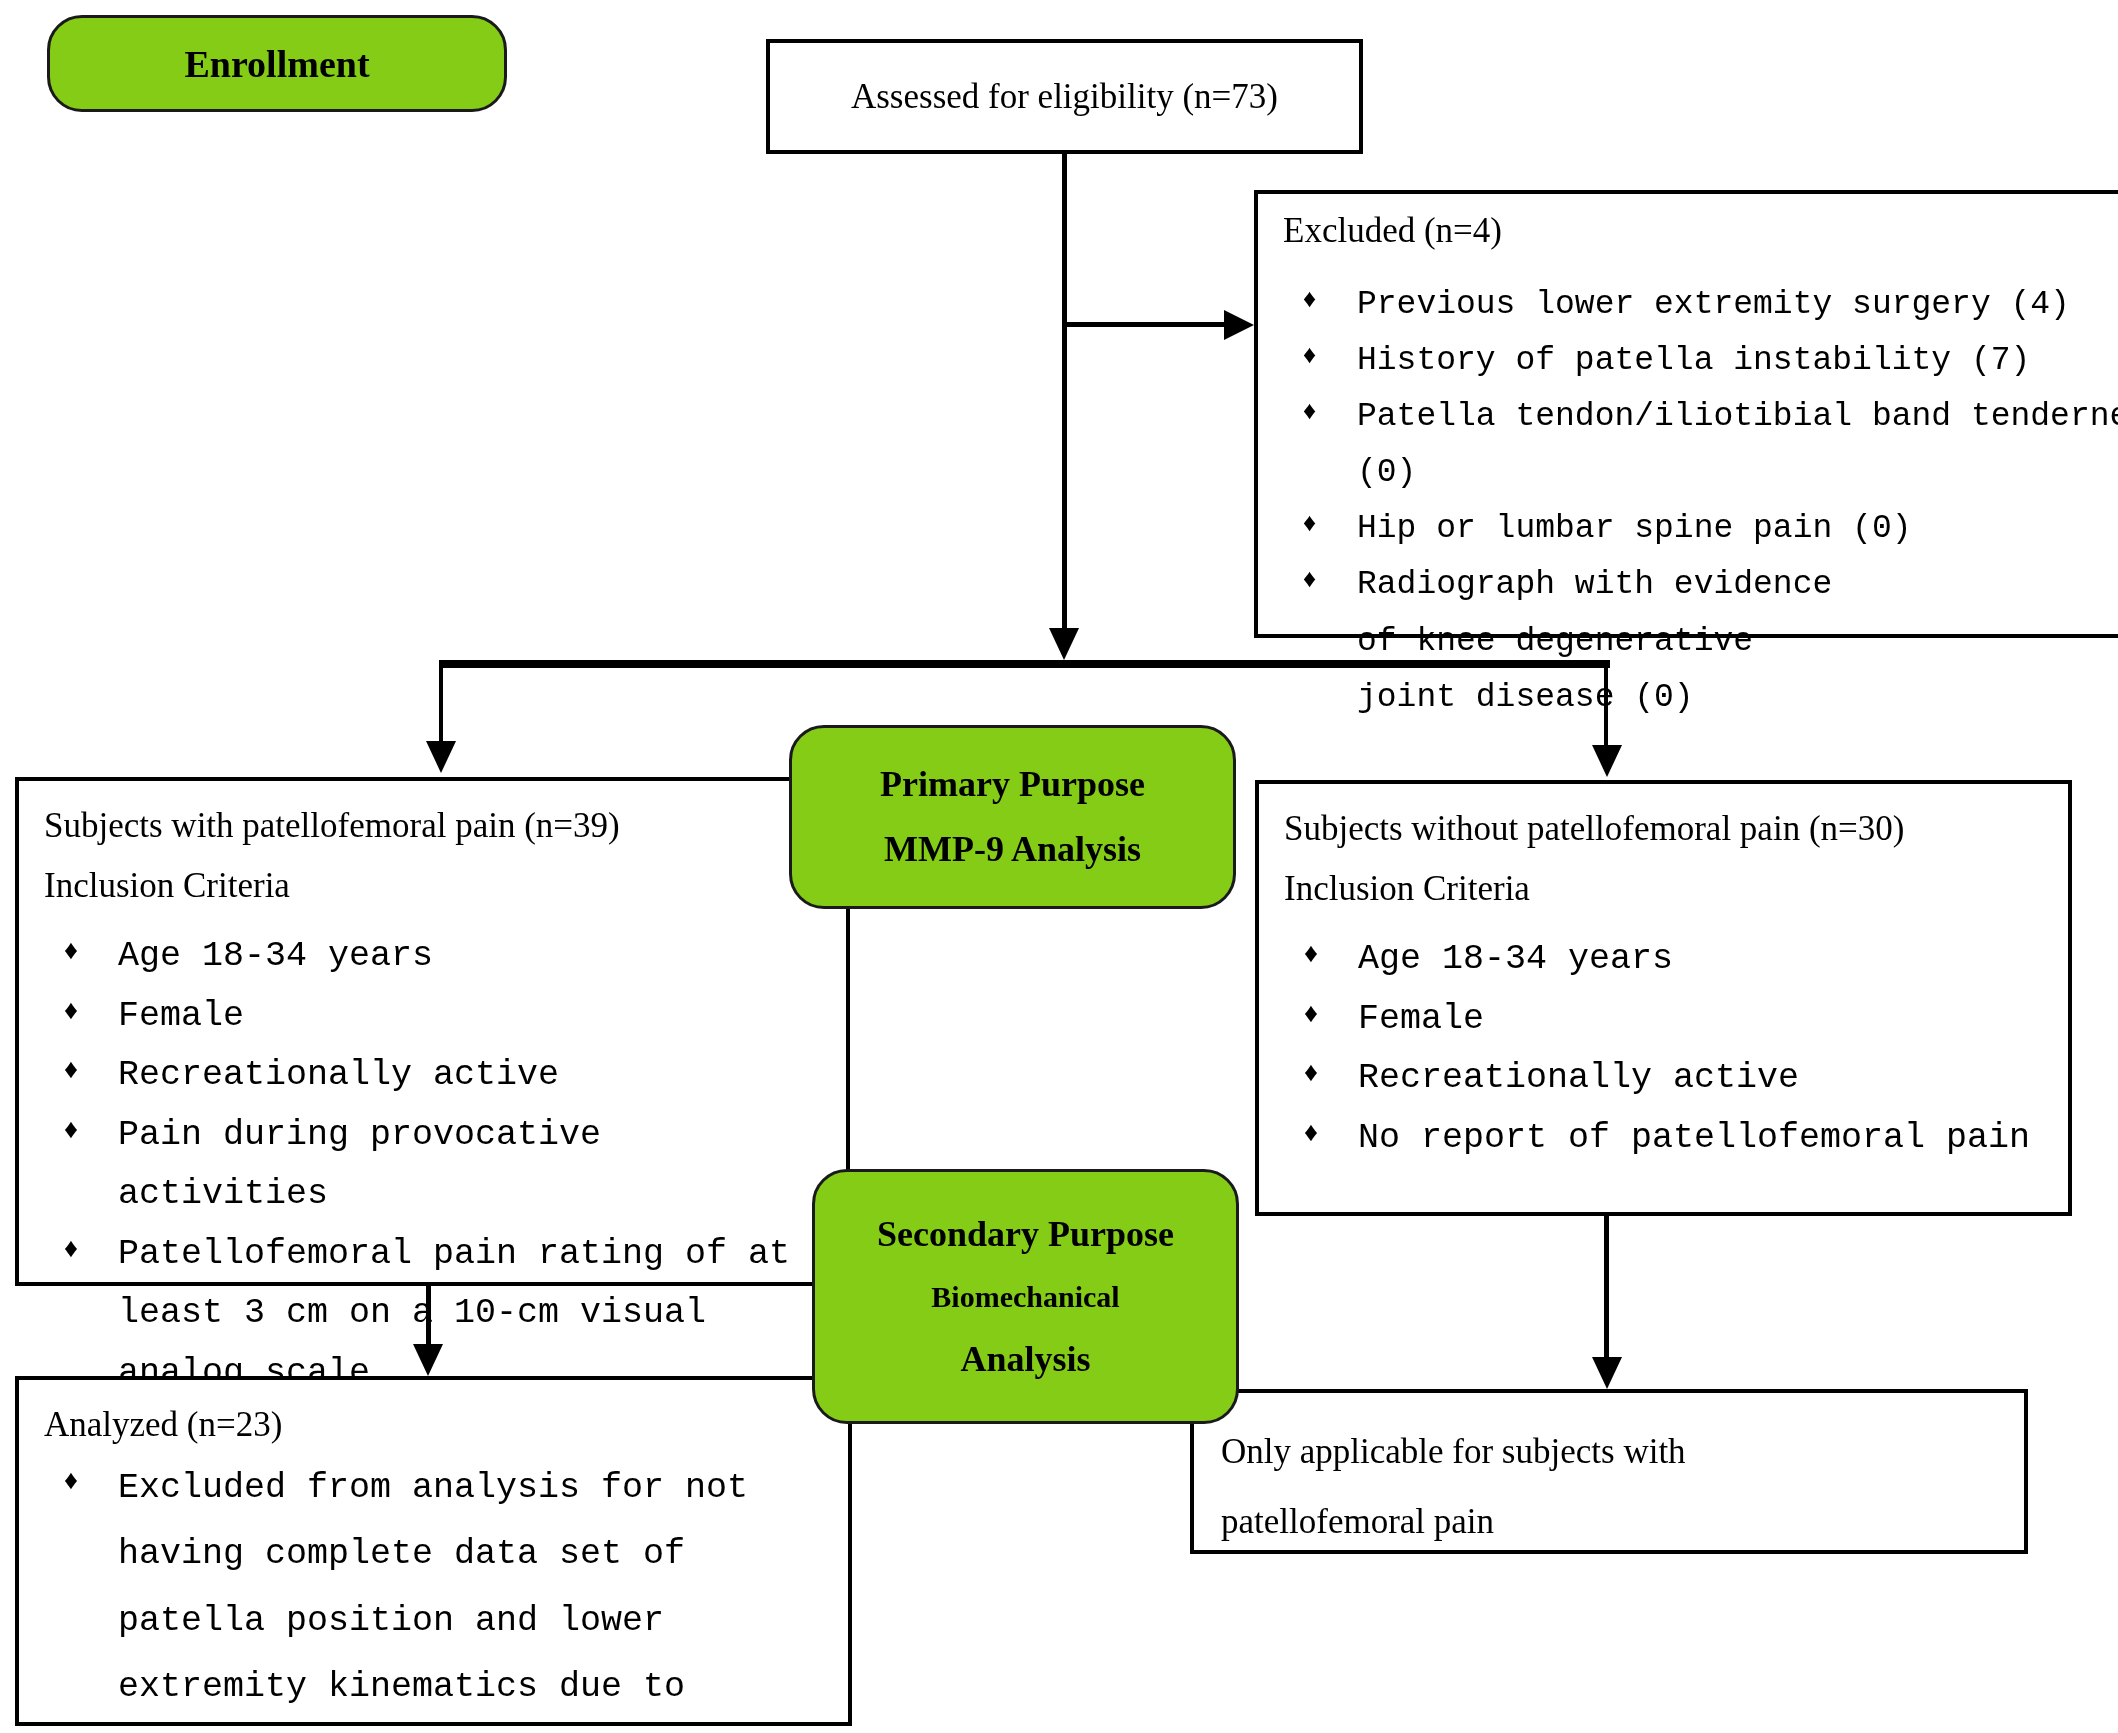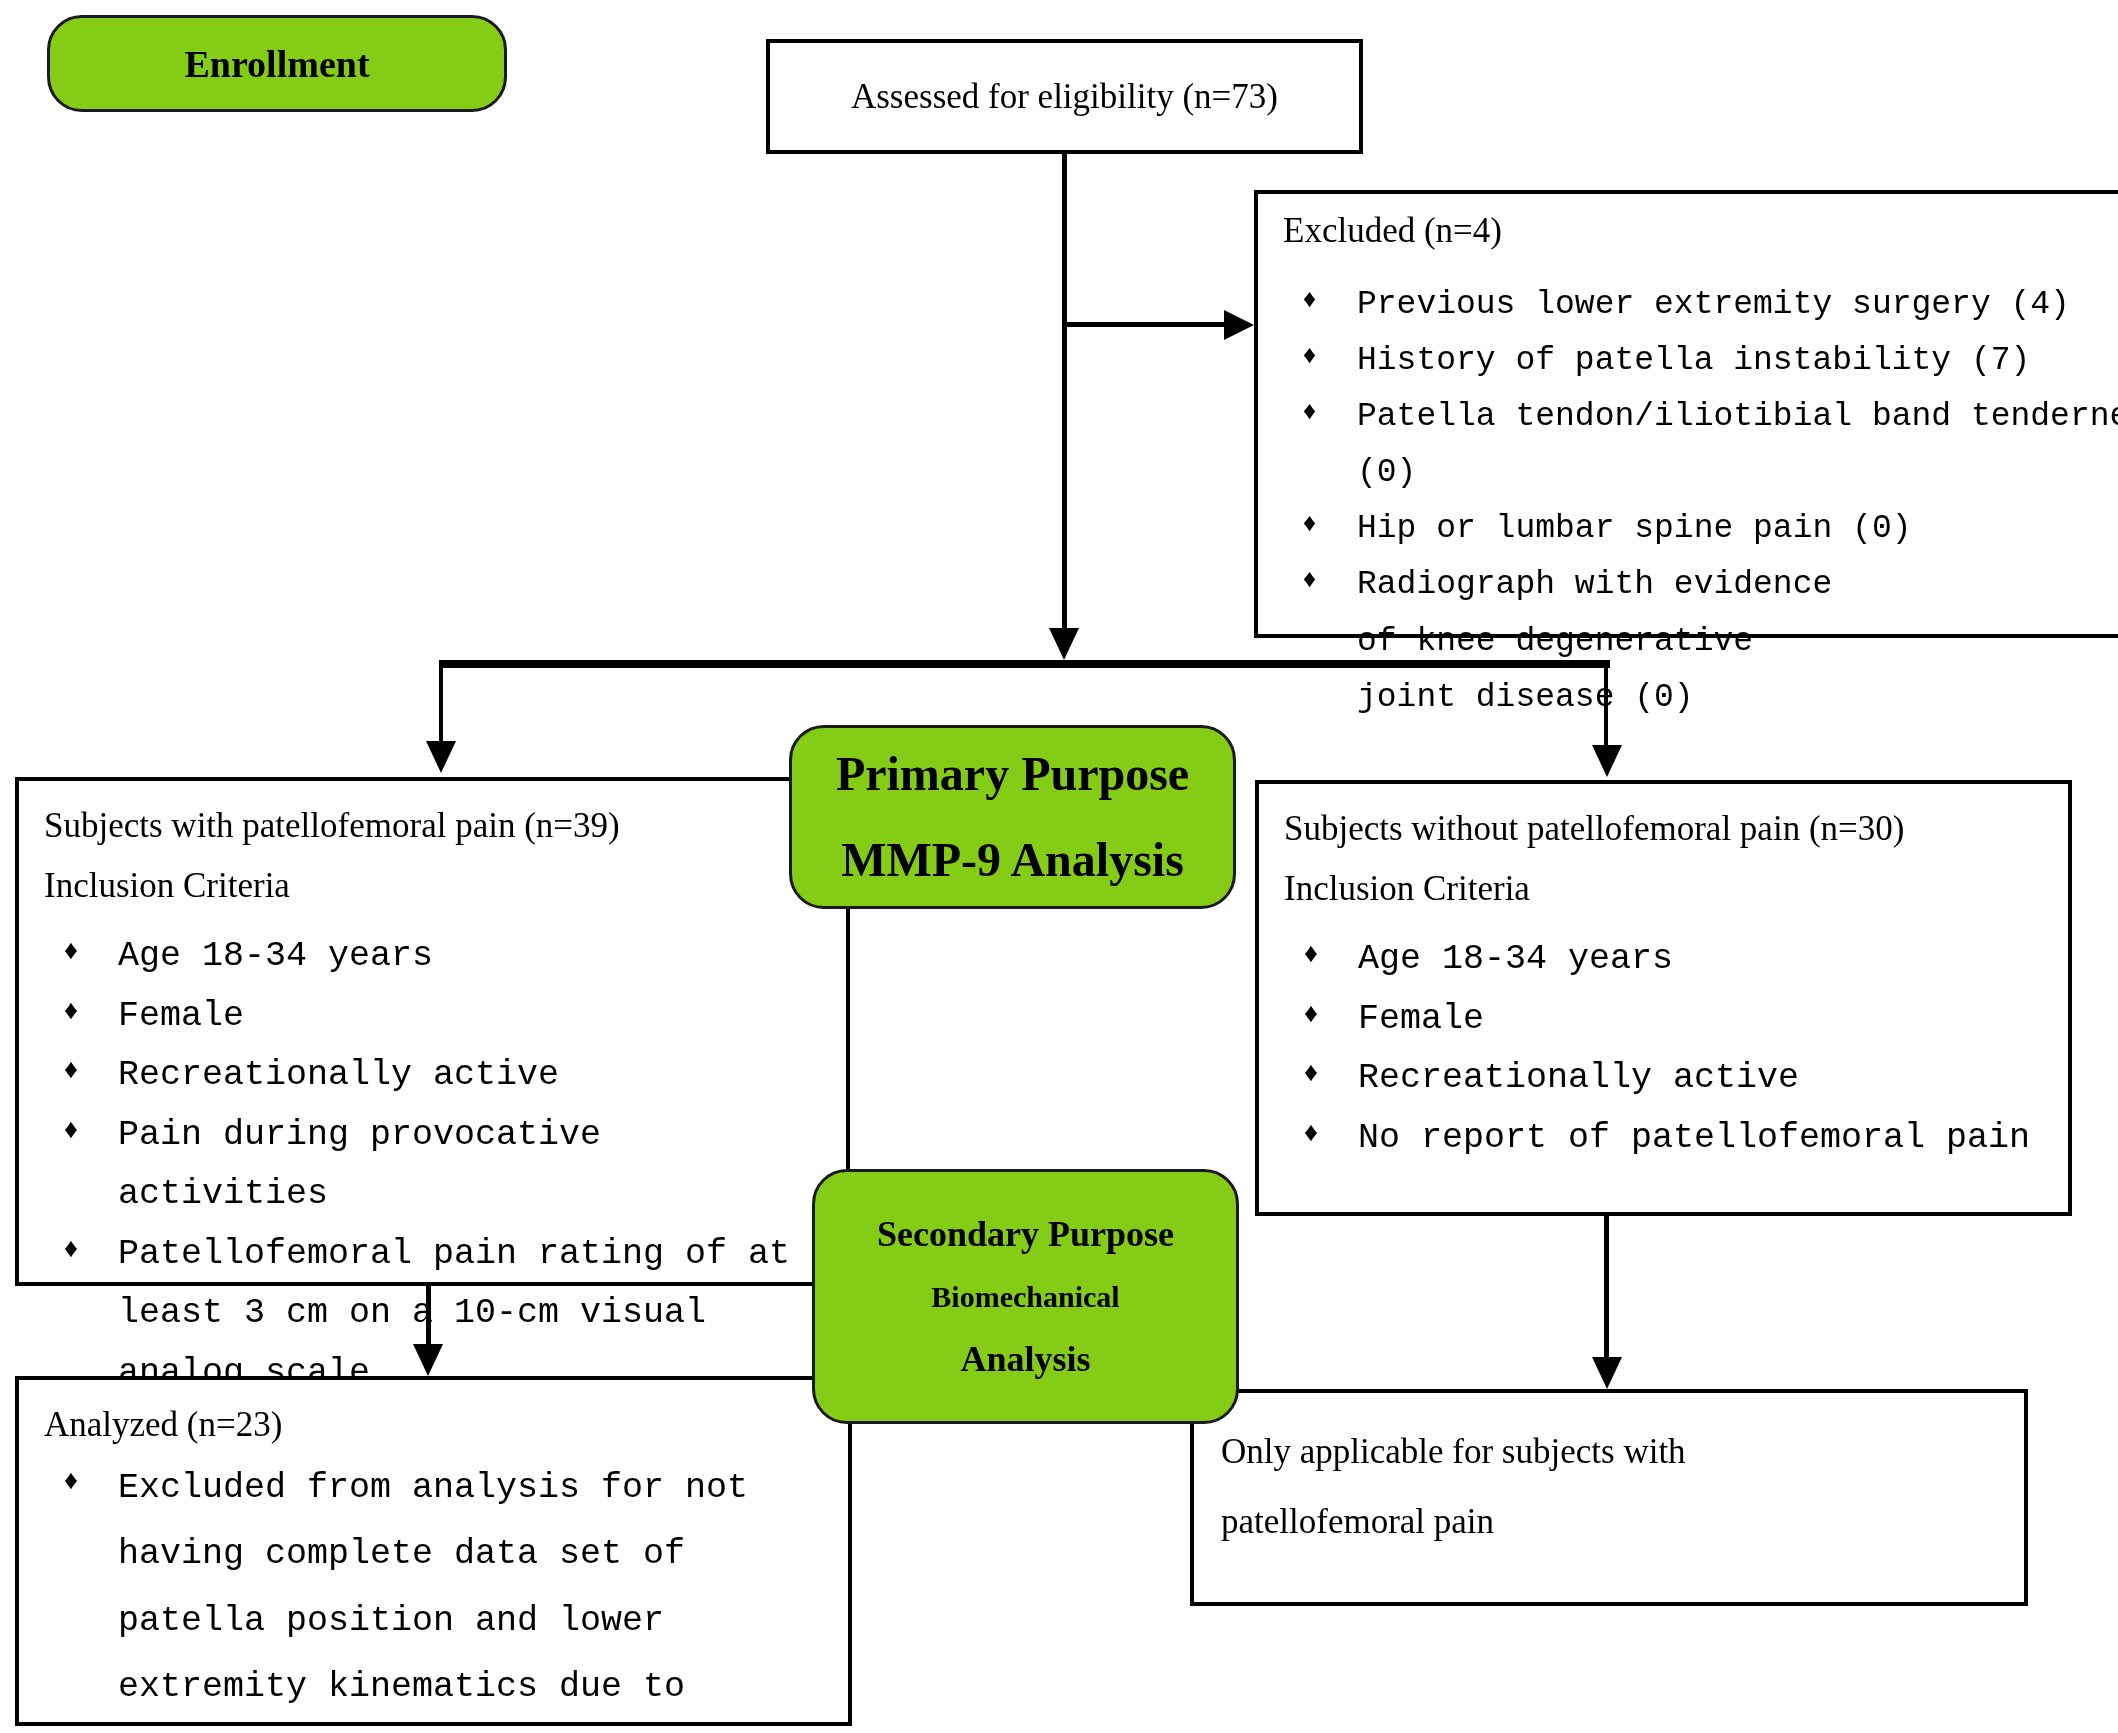--- a/index.html
+++ b/index.html
@@ -193,21 +193,21 @@
           <span class="item-text">Recreationally active</span>
         </li>
 
         <li>
           <span class="bullet">♦</span>
           <span class="item-text">No report of patellofemoral pain</span>
         </li>
       </ul>
   </div>
 
-  <div class="box-blue" style="left:789px; top:725px; width:447px; height:184px; font-size:48px; line-height:1.8;">
+  <div class="box-blue" style="left:789px; top:725px; width:447px; height:184px; font-size:36px; line-height:1.8;">
     <span>Primary Purpose</span>
     <span>MMP-9 Analysis</span>
   </div>
 
   <div class="box-blue" style="left:812px; top:1169px; width:427px; height:255px; font-size:36px; line-height:1.9;">
     <span>Secondary Purpose</span>
     <span style="font-size:30px;">Biomechanical</span>
     <span>Analysis</span>
   </div>
 
@@ -215,18 +215,18 @@
     <div class="box-title">Analyzed (n=23)</div>
     <ul class="blist" id="analyzed-list">
 
         <li>
           <span class="bullet">♦</span>
           <span class="item-text">Excluded from analysis for not having complete data set of patella position and lower extremity kinematics due to subject unavailability (n=16)</span>
         </li>
       </ul>
   </div>
 
-  <div class="box-white" style="left:1190px; top:1389px; width:838px; height:217px; padding:24px 27px 0 27px; line-height:2.0;">
+  <div class="box-white" style="left:1190px; top:1389px; width:838px; height:165px; padding:24px 27px 0 27px; line-height:2.0;">
     <div style="max-width:536px;">Only applicable for subjects with patellofemoral pain</div>
   </div>
 
 </div>
 
 
 </body></html>

